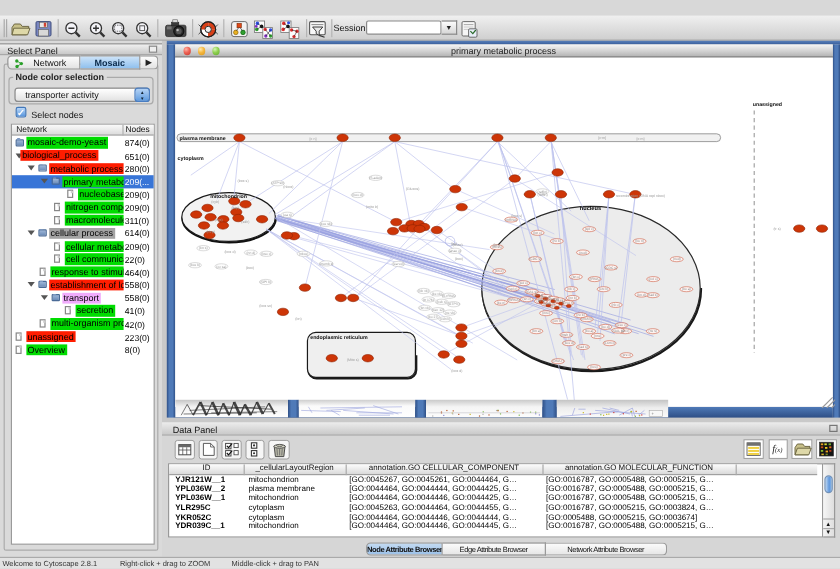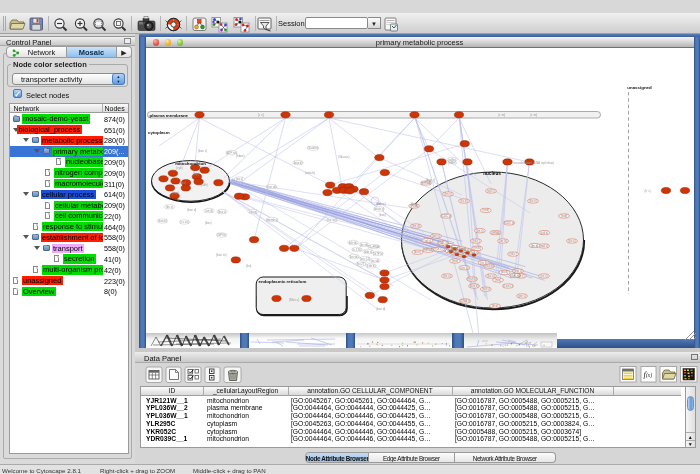--- a/index.html
+++ b/index.html
@@ -190,21 +190,21 @@
 <path d="M7 9 l2 2 l2.5 -3" stroke="#2a6a2a" stroke-width="1" fill="none"></path>
 </g>
 </svg>
 <span id="searchlbl" class="abs">Session:</span>
       <div id="searchbox" class="abs"></div>
       <div id="searchdrop" class="abs">▼</div>
 </div>
 <div id="cp" class="abs">
 <div class="abs" style="left:2.5px;top:19px;width:129.5px;height:406px;border:1px solid #ababab;border-radius:2px"></div>
 <div id="cptitle" class="abs">
-        <span>Control Panel</span>
+        <span>Select Panel</span>
       </div>
       <div id="cpfloat" class="abs"></div>
 <div id="tab-net" class="abs tabc"><svg style="position:absolute;left:5px;top:2.5px" width="8" height="8" viewBox="0 0 8 8">
           <circle cx="2" cy="1.8" r="1.4" fill="#2aa02a"></circle>
           <circle cx="5.8" cy="4" r="1.4" fill="#2aa02a"></circle>
           <circle cx="2.2" cy="6.4" r="1.4" fill="#2aa02a"></circle>
           <line x1="2" y1="1.8" x2="5.8" y2="4" stroke="#2aa02a" stroke-width="0.7"></line>
           <line x1="2.2" y1="6.4" x2="5.8" y2="4" stroke="#2aa02a" stroke-width="0.7"></line>
         </svg><span style="margin-left:10px">Network</span></div>
 <div id="tab-mos" class="abs tabc">Mosaic</div>
@@ -257,21 +257,21 @@
 <div class="tr-val" style="">209(0)</div>
 </div>
 <div class="abs tr-row" style="top:74.5px;">
 <div class="file" style="left:34.5px"></div>
 <div class="tr-lab" style="left:43.5px;background:#00dc00;max-width:49.0px">macromolecule</div>
 <div class="tr-val" style="">311(0)</div>
 </div>
 <div class="abs tr-row" style="top:85.3px;">
 <div class="tr-arrow" style="left:12.5px"></div>
 <div class="fold" style="left:21.5px"></div>
-<div class="tr-lab" style="left:30.5px;background:#1d4ed8;max-width:62.0px">cellular process</div>
+<div class="tr-lab" style="left:30.5px;background:#a3a3a3;max-width:62.0px">cellular process</div>
 <div class="tr-val" style="">614(0)</div>
 </div>
 <div class="abs tr-row" style="top:96.0px;">
 <div class="file" style="left:34.5px"></div>
 <div class="tr-lab" style="left:43.5px;background:#00dc00;max-width:49.0px">cellular metabo</div>
 <div class="tr-val" style="">209(0)</div>
 </div>
 <div class="abs tr-row" style="top:106.8px;">
 <div class="file" style="left:34.5px"></div>
 <div class="tr-lab" style="left:43.5px;background:#00dc00;max-width:49.0px">cell communicat</div>

